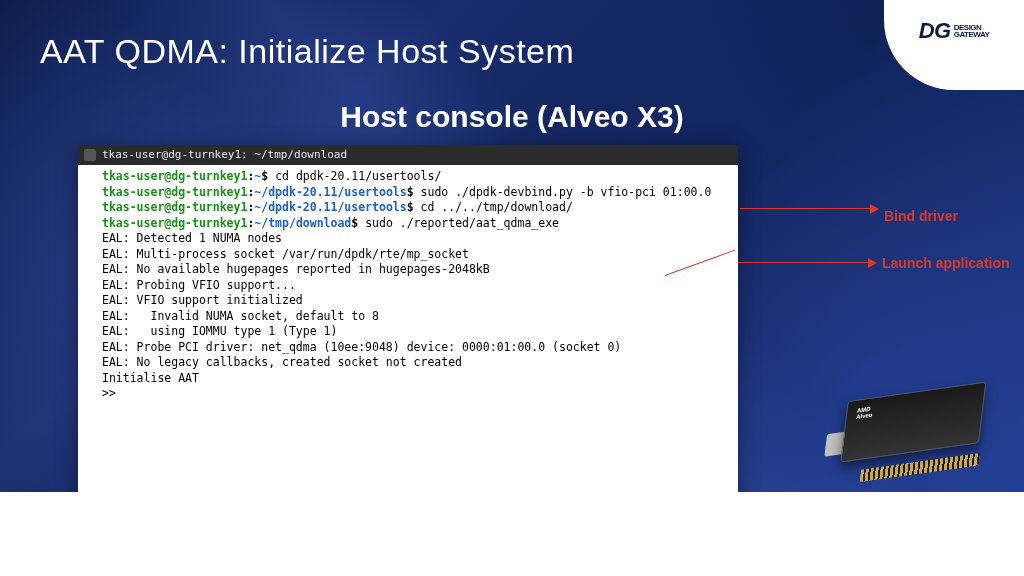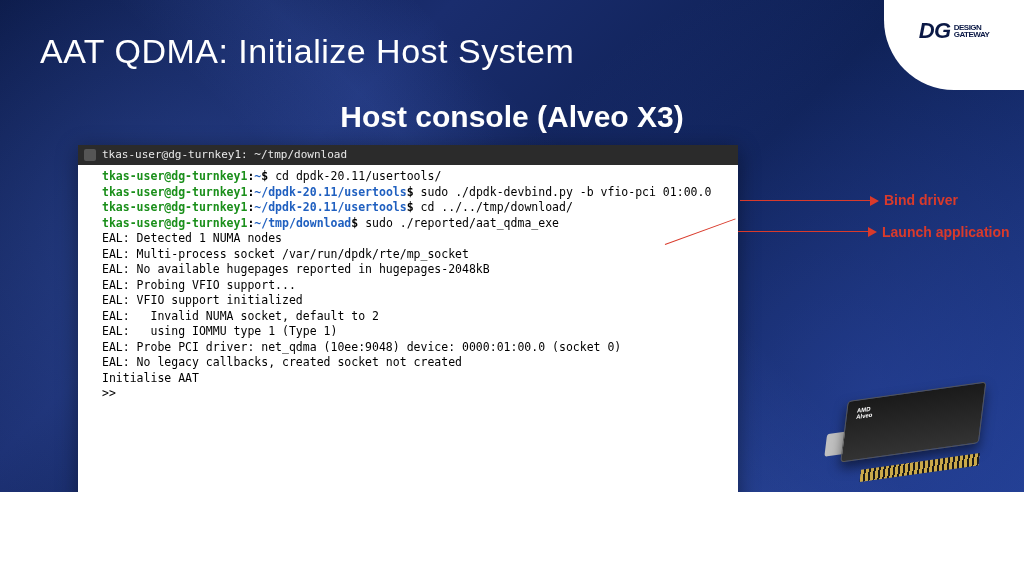--- a/index.html
+++ b/index.html
@@ -74,22 +74,22 @@
   }
   .arrow-head {
     width: 0; height: 0;
     border-top: 5px solid transparent;
     border-bottom: 5px solid transparent;
     border-left: 9px solid #d93a2b;
     position: absolute; right: -9px; top: -5px;
   }
   .anno1 { top: 192px; left: 740px; }
   .anno1 .arrow-line { width: 130px; }
-  .anno1 .label { margin-left: 14px; }
-  .anno2 { top: 244px; left: 665px; justify-content: flex-end; }
+  .anno1 .label { margin-left: 14px; margin-top: 16px; }
+  .anno2 { top: 275px; left: 665px; justify-content: flex-end; }
   .anno2 .arrow-line-a { width: 75px; height:0; border-top:1.5px solid #d93a2b; transform: rotate(-20deg); transform-origin: left center; }
   .anno2 .arrow-line-b { width: 130px; height:0; border-top:1.5px solid #d93a2b; position:relative; margin-left:-2px; margin-top:-26px;}
   .anno2 .arrow-line-b .arrow-head { right:-9px; top:-5px; }
   .anno2 .label { margin-left: 14px; margin-top:-26px;}
 
   .card-img {
     position: absolute; right: 20px; bottom: 20px;
     width: 180px; height: 90px;
     transform: rotate(-8deg);
   }
@@ -130,21 +130,21 @@
     <div class="term-body">
       <div class="term-line"><span class="prompt-user">tkas-user@dg-turnkey1</span><span class="prompt-sep">:</span><span class="prompt-path">~</span><span class="prompt-sep">$ </span><span>cd dpdk-20.11/usertools/</span></div>
       <div class="term-line"><span class="prompt-user">tkas-user@dg-turnkey1</span><span class="prompt-sep">:</span><span class="prompt-path">~/dpdk-20.11/usertools</span><span class="prompt-sep">$ </span><span>sudo ./dpdk-devbind.py -b vfio-pci 01:00.0</span></div>
       <div class="term-line"><span class="prompt-user">tkas-user@dg-turnkey1</span><span class="prompt-sep">:</span><span class="prompt-path">~/dpdk-20.11/usertools</span><span class="prompt-sep">$ </span><span>cd ../../tmp/download/</span></div>
       <div class="term-line"><span class="prompt-user">tkas-user@dg-turnkey1</span><span class="prompt-sep">:</span><span class="prompt-path">~/tmp/download</span><span class="prompt-sep">$ </span><span>sudo ./reported/aat_qdma_exe</span></div>
       <div class="term-line">EAL: Detected 1 NUMA nodes</div>
       <div class="term-line">EAL: Multi-process socket /var/run/dpdk/rte/mp_socket</div>
       <div class="term-line">EAL: No available hugepages reported in hugepages-2048kB</div>
       <div class="term-line">EAL: Probing VFIO support...</div>
       <div class="term-line">EAL: VFIO support initialized</div>
-      <div class="term-line">EAL:   Invalid NUMA socket, default to 2</div>
+      <div class="term-line">EAL:   Invalid NUMA socket, default to 8</div>
       <div class="term-line">EAL:   using IOMMU type 1 (Type 1)</div>
       <div class="term-line">EAL: Probe PCI driver: net_qdma (10ee:9048) device: 0000:01:00.0 (socket 0)</div>
       <div class="term-line">EAL: No legacy callbacks, created socket not created</div>
       <div class="term-line">Initialise AAT</div>
       <div class="term-line">&gt;&gt;</div>
     </div>
   </div>
 
   <div class="annotation anno1">
     <div class="arrow-line">

